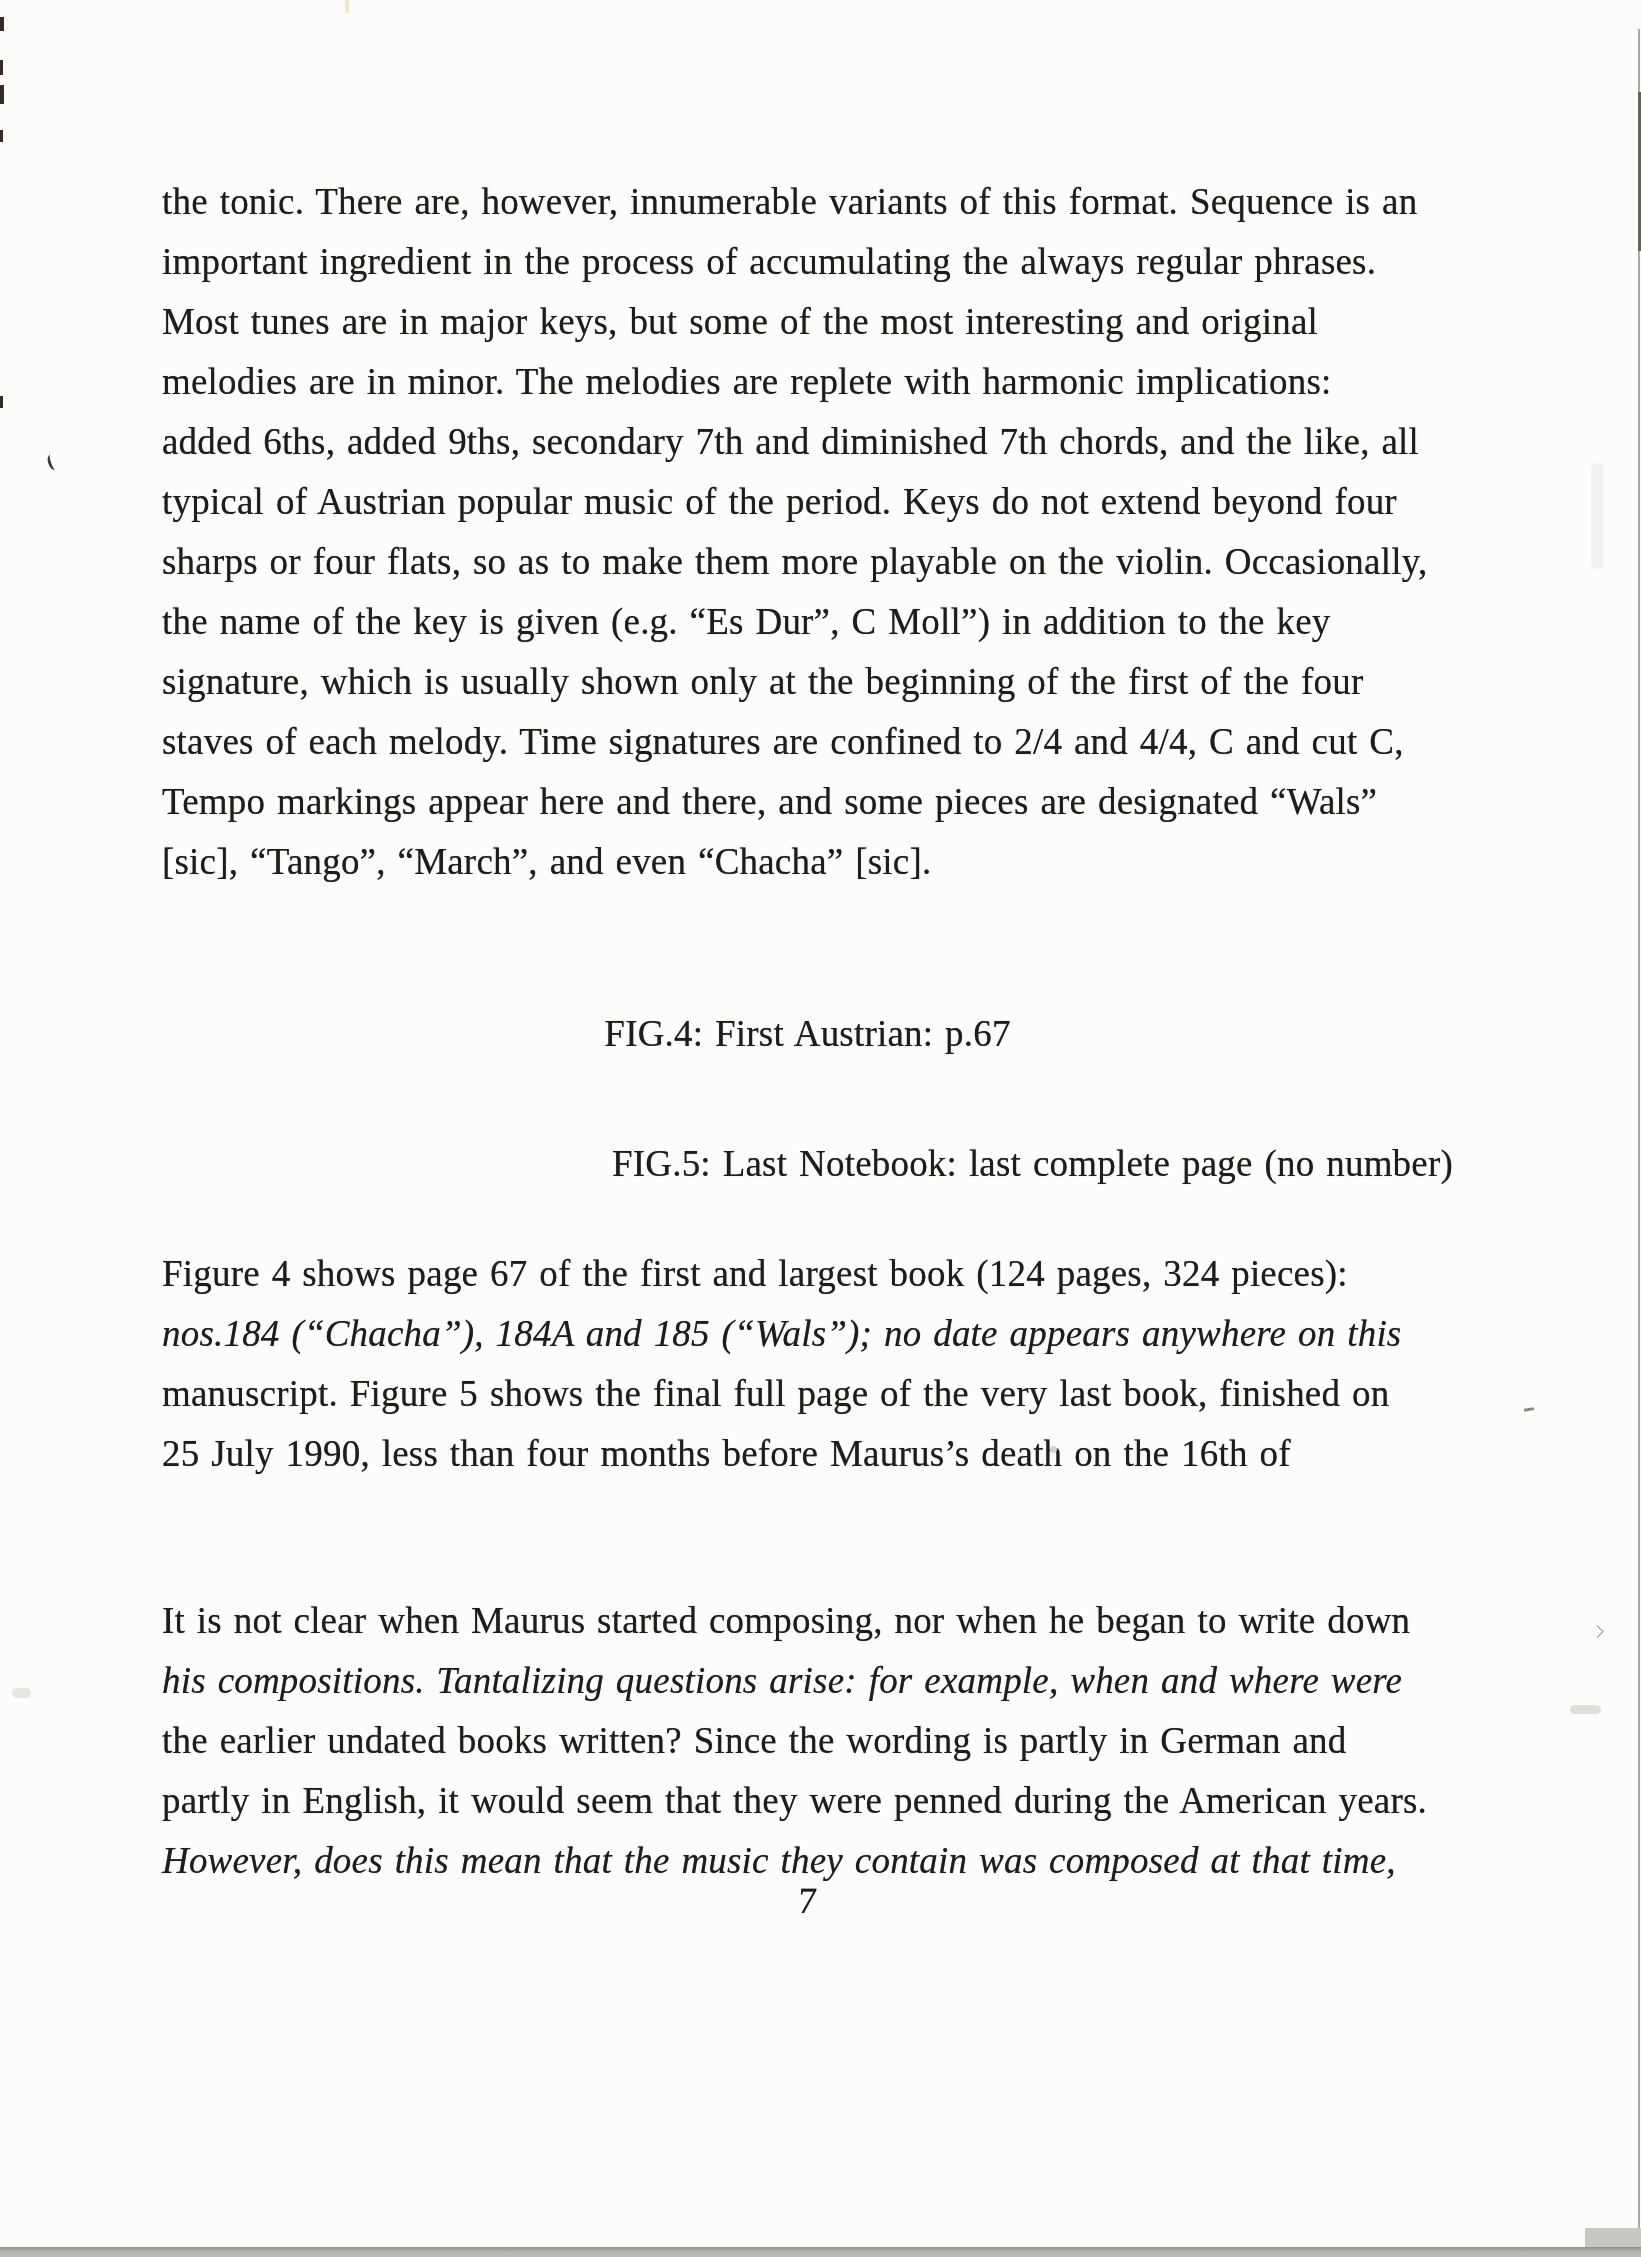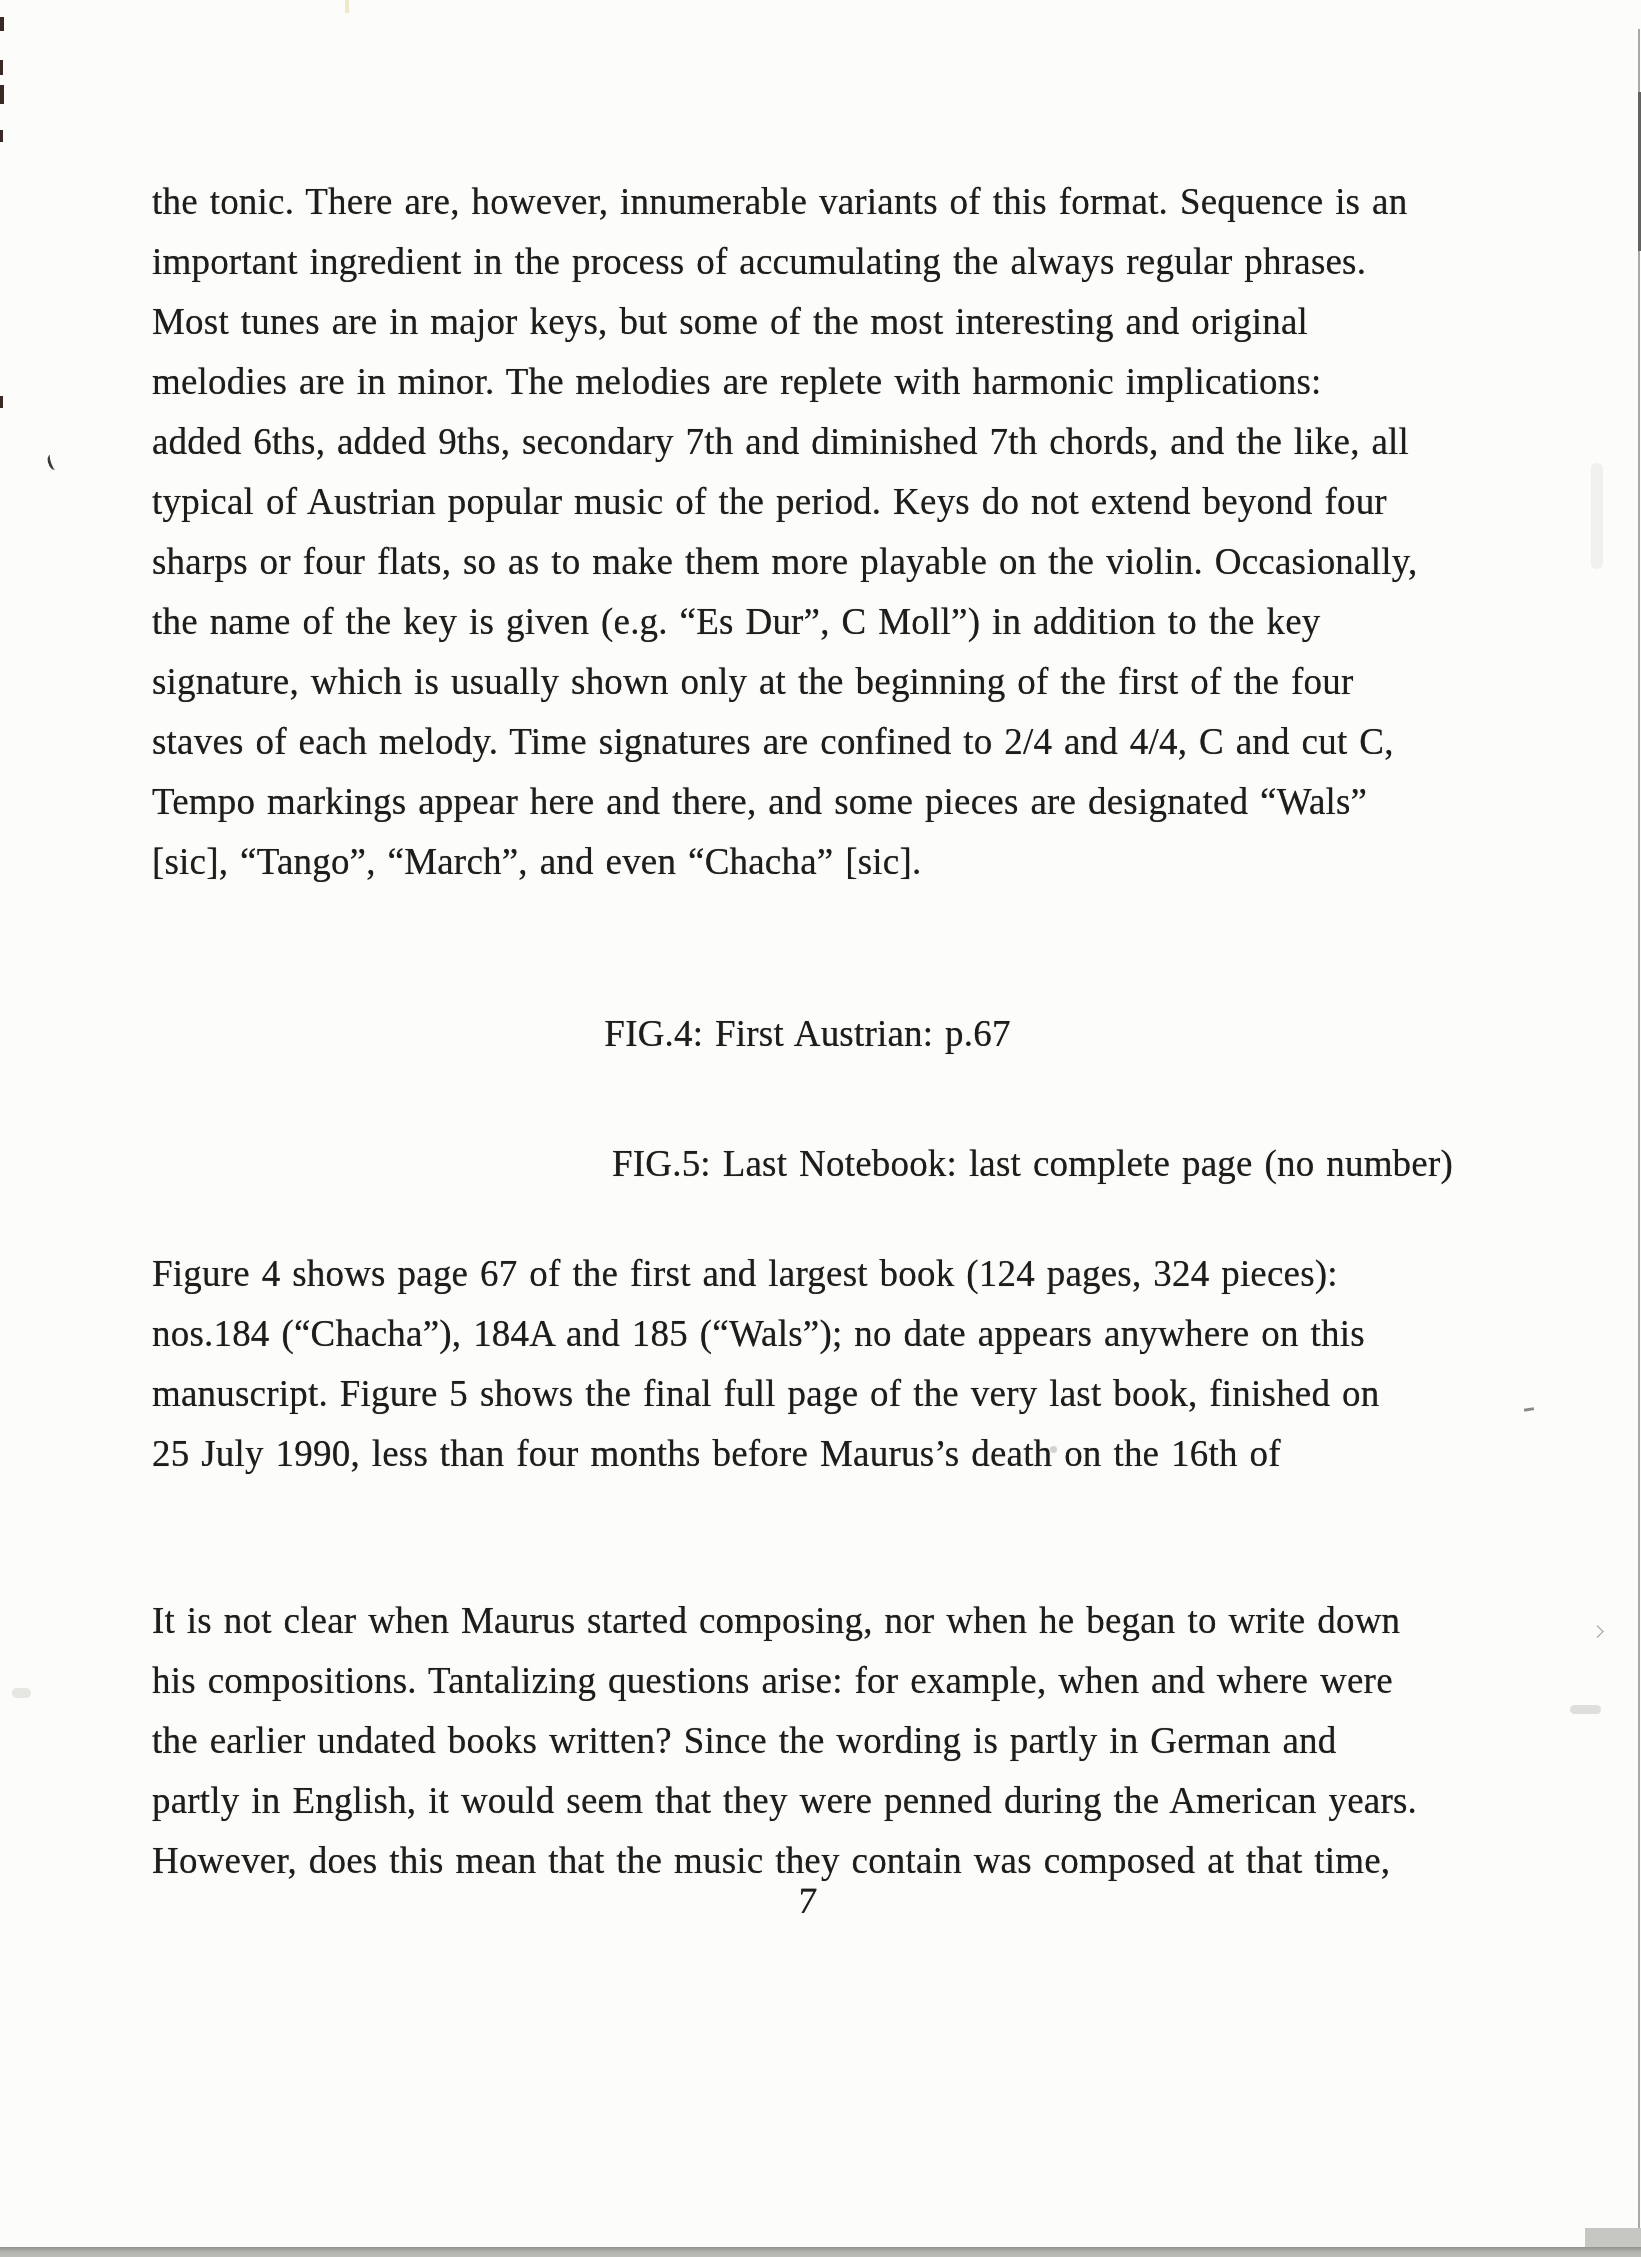--- a/index.html
+++ b/index.html
@@ -10,32 +10,32 @@
     width: 1641px;
     height: 2257px;
     position: relative;
     background: #fcfcfa;
     overflow: hidden;
     font-family: "Liberation Serif", "DejaVu Serif", serif;
     color: #1d1d1b;
   }
   .textblock {
     position: absolute;
-    left: 152px;
+    left: 162px;
     width: 1313px;
   }
   .line {
     font-size: 37px;
     line-height: 60px;
     white-space: nowrap;
     word-spacing: 2.4px;
     letter-spacing: 0.2px;
     text-shadow: 0 0 0.7px rgba(25,25,22,0.7);
   }
-  .italic { }
+  .italic { font-style: italic; }
   .caption {
     position: absolute;
     left: 162px;
     width: 1291px;
     text-align: center;
   }
   #para1 { top: 172px; }
   #caption1 { top: 1004px; }
   #caption2 { top: 1134px; text-align: right; }
   #para2 { top: 1244px; }

